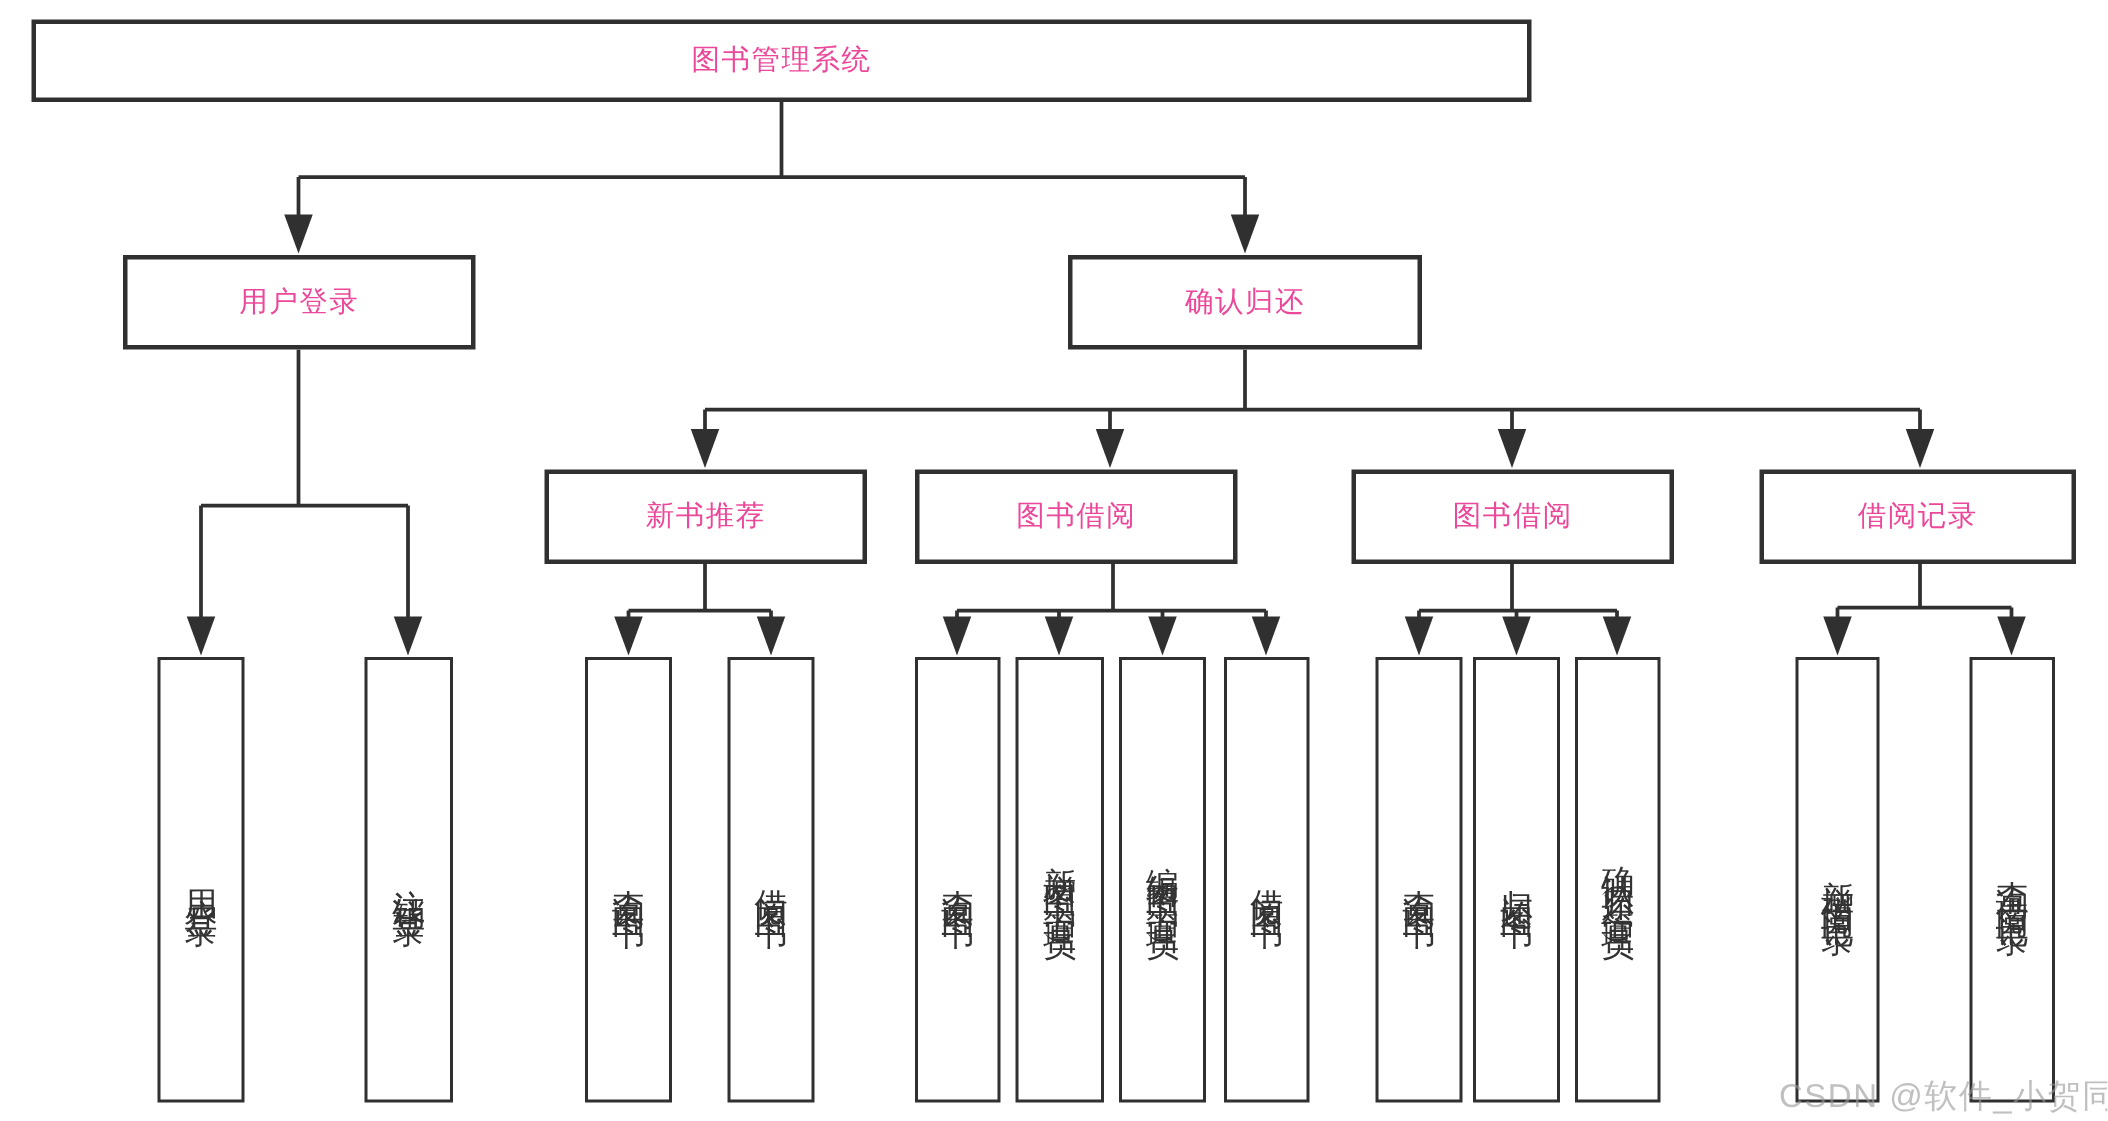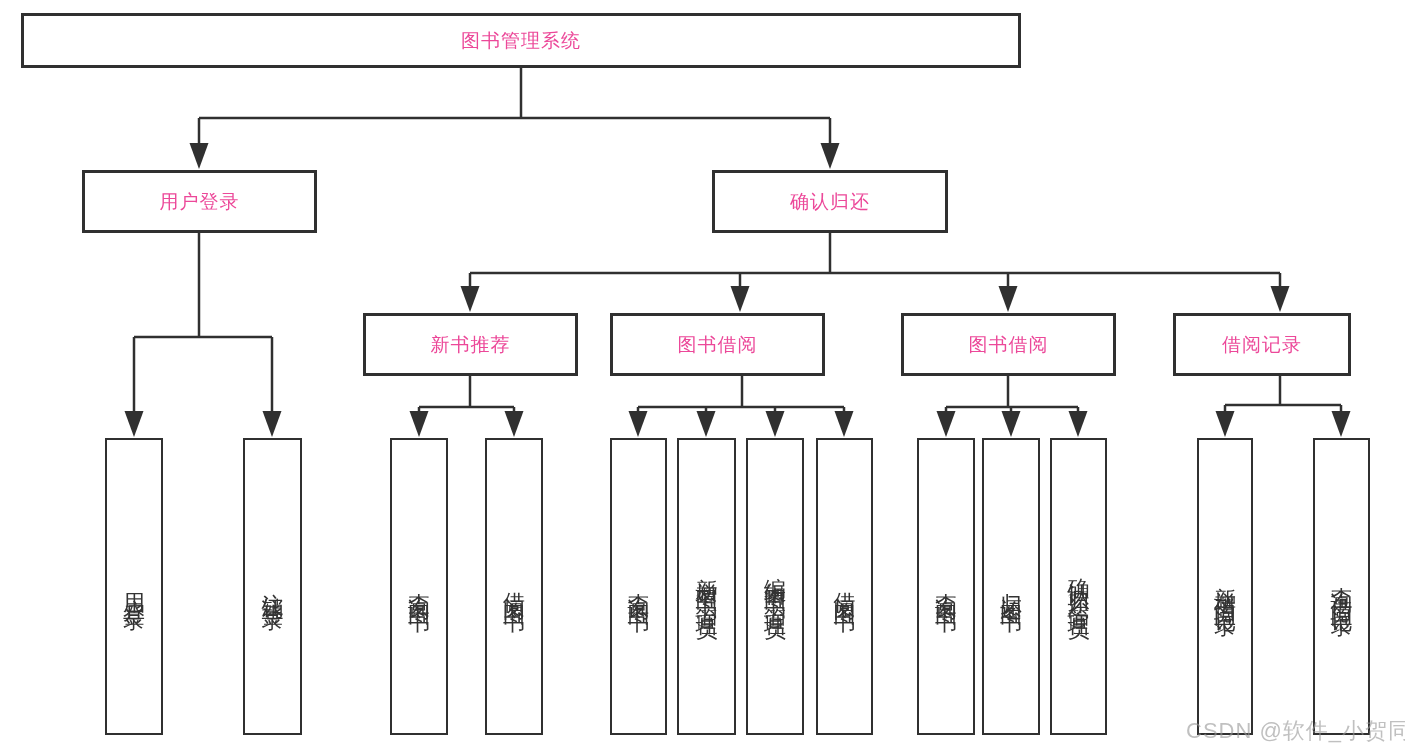--- a/index.html
+++ b/index.html
@@ -144,21 +144,21 @@
 
   <div class="box thick" style="left:363px;top:313px;width:215px;height:63px">
     <span class="hlabel">新书推荐</span>
   </div>
   <div class="box thick" style="left:610px;top:313px;width:215px;height:63px">
     <span class="hlabel">图书借阅</span>
   </div>
   <div class="box thick" style="left:901px;top:313px;width:215px;height:63px">
     <span class="hlabel">图书借阅</span>
   </div>
-  <div class="box thick" style="left:1173px;top:313px;width:178px;height:63px">
+  <div class="box thick" style="left:1173px;top:313px;width:211px;height:63px">
     <span class="hlabel">借阅记录</span>
   </div>
 
   <div class="box" style="left:105px;top:438px;width:58px;height:297px">
     <span class="vlabel">用户登录</span>
   </div>
   <div class="box" style="left:243px;top:438px;width:59px;height:297px">
     <span class="vlabel">注销登录</span>
   </div>
 

